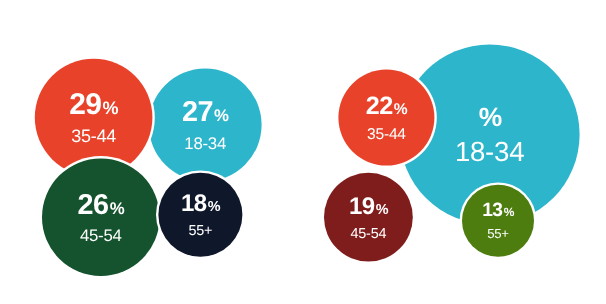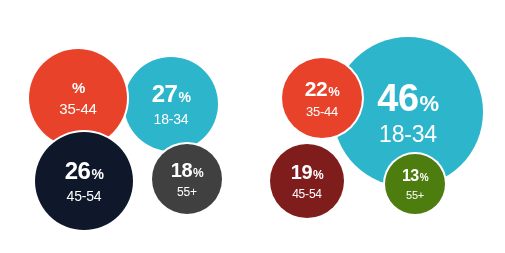--- a/index.html
+++ b/index.html
@@ -63,50 +63,50 @@
     margin-top: 6px;
   }
 </style>
 </head>
 <body>
 
 <div id="stage">
   <div class="cluster" id="cluster-left">
       <div class="bubble" style="left: 29px; top: 49px; width: 98px; height: 98px; background: rgb(232, 67, 42); z-index: 2;">
         <div class="pctline">
+          <span class="pctnum" style="font-size: 25px;">29</span>
           <span class="pctsign" style="font-size: 15px;">%</span>
         </div>
         <div class="rangeline" style="font-size: 15px;">35-44</div>
       </div>
       <div class="bubble" style="left: 124px; top: 57px; width: 94px; height: 94px; background: rgb(45, 181, 204); z-index: 1;">
         <div class="pctline">
           <span class="pctnum" style="font-size: 24px;">27</span>
           <span class="pctsign" style="font-size: 14px;">%</span>
         </div>
         <div class="rangeline" style="font-size: 14px;">18-34</div>
       </div>
-      <div class="bubble" style="left: 35px; top: 132px; width: 98px; height: 98px; background: #0f172a; z-index: 3;">
+      <div class="bubble" style="left: 35px; top: 132px; width: 98px; height: 98px; background: #14532d; z-index: 3;">
         <div class="pctline">
           <span class="pctnum" style="font-size: 24px;">26</span>
           <span class="pctsign" style="font-size: 14px;">%</span>
         </div>
         <div class="rangeline" style="font-size: 14px;">45-54</div>
       </div>
-      <div class="bubble" style="left: 152px; top: 144px; width: 70px; height: 70px; background: #404040; z-index: 4;">
+      <div class="bubble" style="left: 132px; top: 144px; width: 70px; height: 70px; background: #0f172a; z-index: 4;">
         <div class="pctline">
           <span class="pctnum" style="font-size: 20px;">18</span>
           <span class="pctsign" style="font-size: 12px;">%</span>
         </div>
         <div class="rangeline" style="font-size: 12px;">55+</div>
       </div>
     </div>
   <div class="cluster" id="cluster-right">
       <div class="bubble" style="left: 333px; top: 37px; width: 150px; height: 150px; background: rgb(45, 181, 204); z-index: 1;">
         <div class="pctline">
-          <span class="pctnum" style="font-size: 38px;">46</span>
           <span class="pctsign" style="font-size: 22px;">%</span>
         </div>
         <div class="rangeline" style="font-size: 23px;">18-34</div>
       </div>
       <div class="bubble" style="left: 282px; top: 58px; width: 80px; height: 80px; background: rgb(232, 67, 42); z-index: 2; align-items: center;">
         <div class="pctline">
           <span class="pctnum" style="font-size: 21px;">22</span>
           <span class="pctsign" style="font-size: 13px;">%</span>
         </div>
         <div class="rangeline" style="font-size: 13px;">35-44</div>

